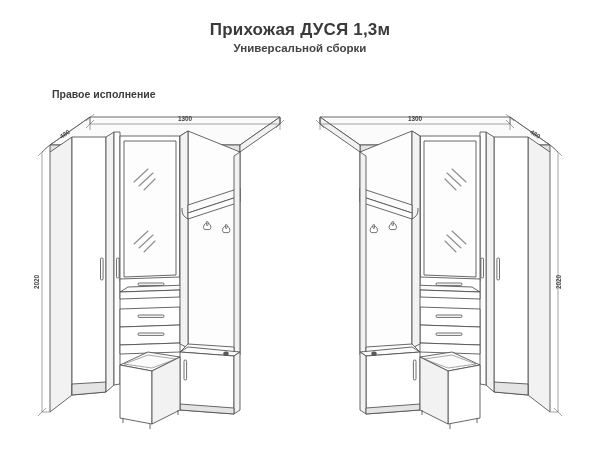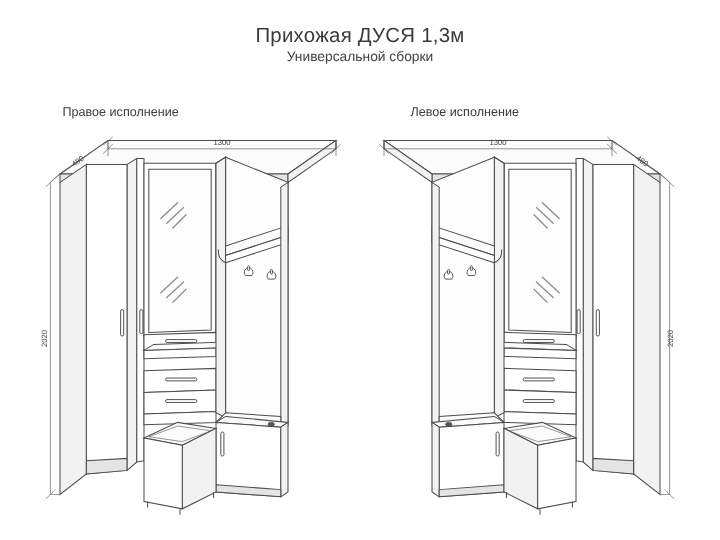--- a/index.html
+++ b/index.html
@@ -4,21 +4,21 @@
 <style>
   html,body{margin:0;padding:0;}
   body{
     width:600px;height:450px;
     background:#ffffff;
     font-family:"Liberation Sans", sans-serif;
     color:#333333;
     overflow:hidden;
     position:relative;
   }
-  #stage{position:absolute;left:0;top:0;width:600px;height:450px;}
+  #stage{position:absolute;left:0;top:0;width:600px;height:450px;font-weight:bold;}
   .ttl{
     position:absolute;left:0;width:600px;text-align:center;
     font-size:17px;color:#3a3a3a;letter-spacing:.2px;
   }
   .sub{
     position:absolute;left:0;width:600px;text-align:center;
     font-size:11.5px;color:#444444;
   }
   .variant-label{
     position:absolute;font-size:10.5px;color:#3c3c3c;text-align:left;
@@ -39,21 +39,20 @@
 </style>
 </head>
 <body>
 
 <div id="stage">
 
   <div class="ttl" style="top:20px;">Прихожая ДУСЯ 1,3м</div>
   <div class="sub" style="top:42px;">Универсальной сборки</div>
 
   <div class="variant-label" style="left:52px;top:88px;">Правое исполнение</div>
-  <div class="variant-label" style="left:342px;top:88px;">Левое исполнение</div>
 
   <svg width="600" height="450" viewBox="0 0 600 450">
     <defs>
 
       <g id="unit">
 
         <polygon class="top-face" points="22,145 62,117 252,117 212,145"></polygon>
         <polygon class="dark-face" points="22,145 212,145 212,152 22,152"></polygon>
         <polygon class="side-face" points="212,145 252,117 252,124 212,152"></polygon>
 

